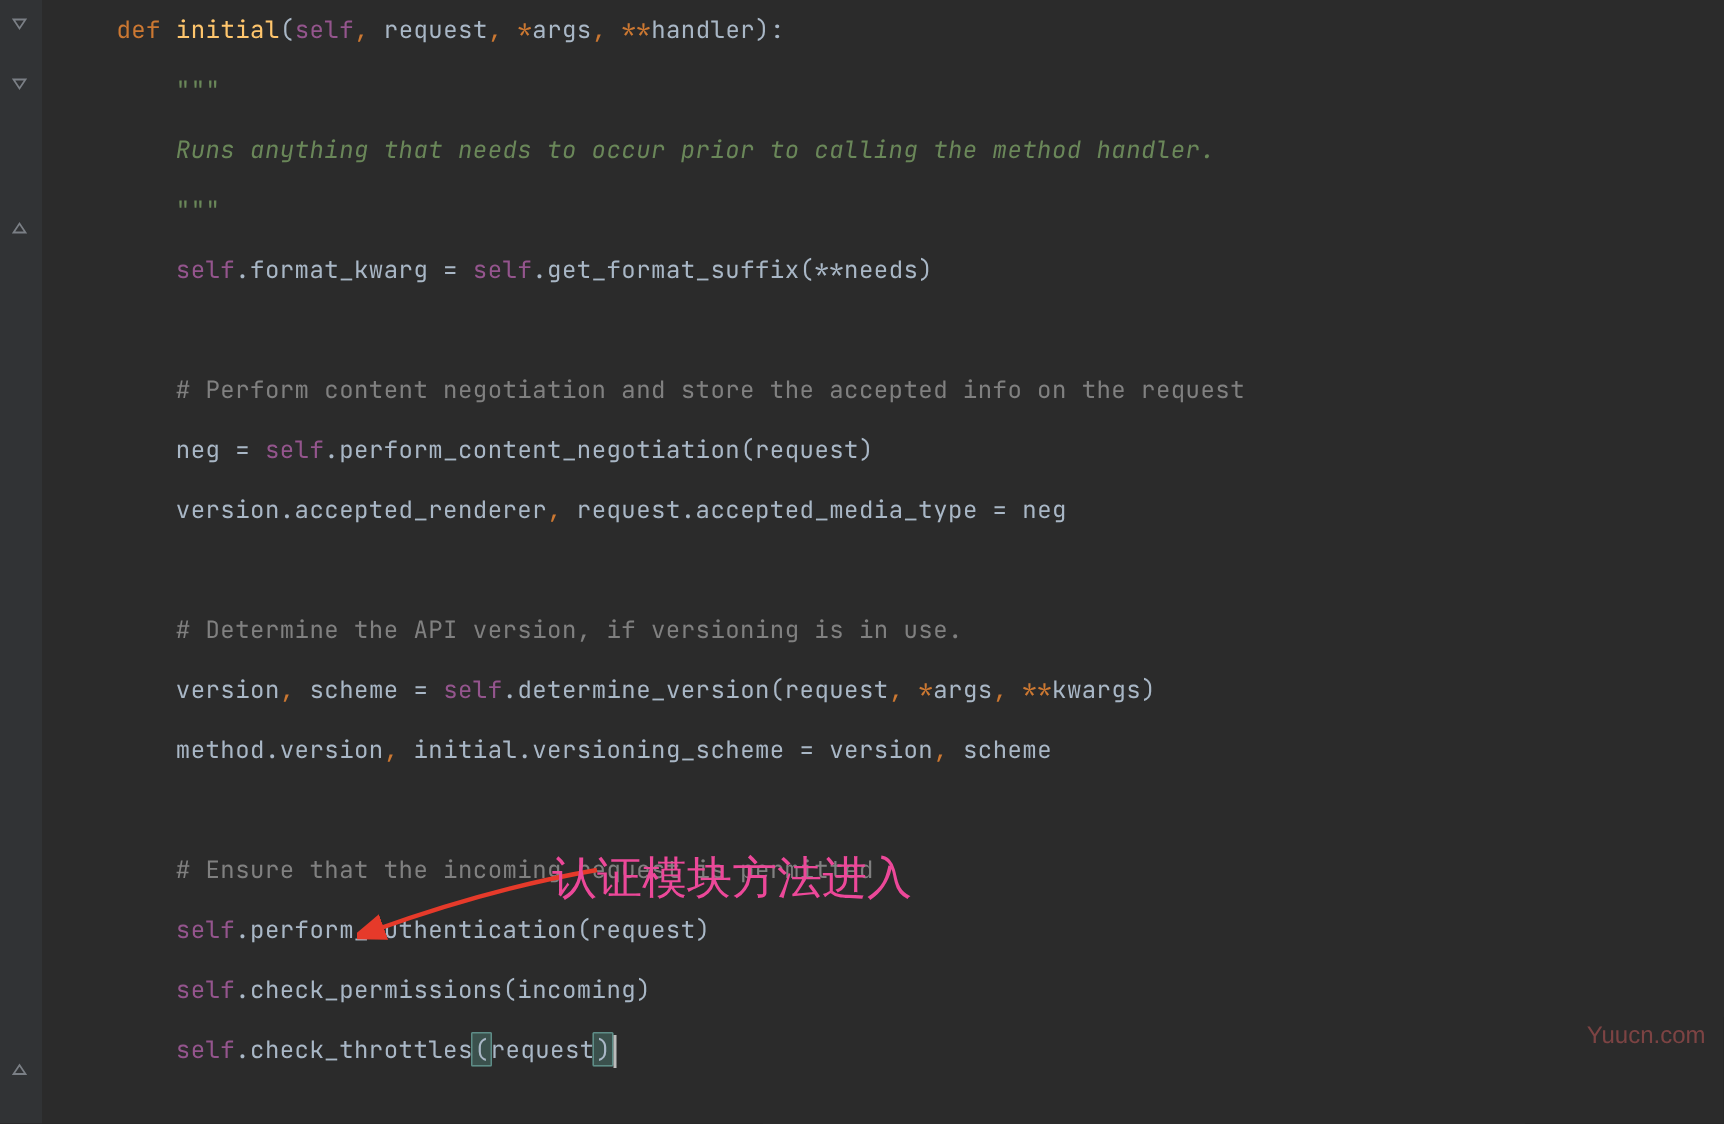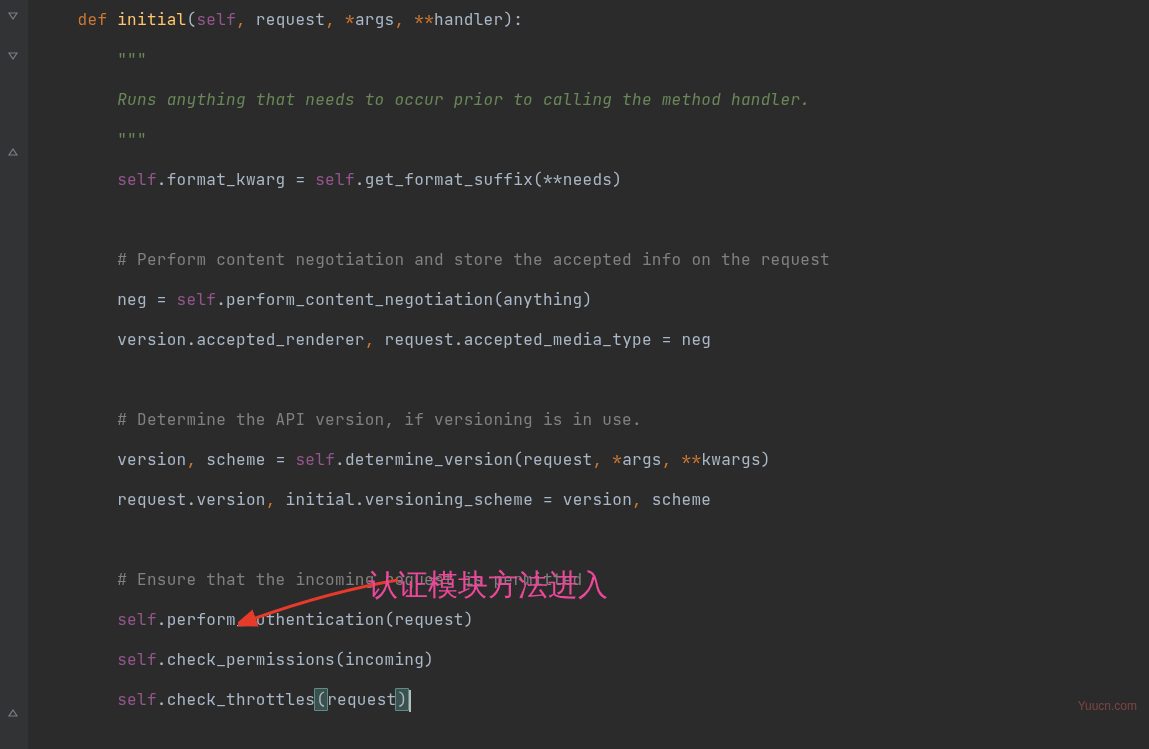--- a/index.html
+++ b/index.html
@@ -79,25 +79,25 @@
     font-weight: 500;
     pointer-events: none;
   }
   .arrow {
     position: absolute;
     pointer-events: none;
   }
   .watermark {
     position: absolute;
     right: 12px;
-    bottom: 36px;
+    bottom: 49px;
     color: #c85a5a;
     opacity: 0.52;
     font-family: Arial, sans-serif;
-    font-size: 12px;
+    font-size: 16px;
     pointer-events: none;
   }
 </style>
 </head>
 <body>
 
 <div class="editor">
 
   <div class="gutter">
 
@@ -124,26 +124,26 @@
     </div>
 
   <div class="code-area">
 <pre class="code">    <span class="kw">def </span><span class="fnname">initial</span><span class="ident">(</span><span class="self">self</span><span class="comma">, </span><span class="param">request</span><span class="comma">, *</span><span class="param">args</span><span class="comma">, **</span><span class="param">handler</span><span class="ident">):</span>
         <span class="quotes">"""</span>
         <span class="str">Runs anything that needs to occur prior to calling the method handler.</span>
         <span class="quotes">"""</span>
         <span class="self">self</span><span class="ident">.format_kwarg = </span><span class="self">self</span><span class="ident">.get_format_suffix(**needs)</span>
 
         <span class="cmt"># Perform content negotiation and store the accepted info on the request</span>
-        <span class="ident">neg = </span><span class="self">self</span><span class="ident">.perform_content_negotiation(anything)</span>
+        <span class="ident">neg = </span><span class="self">self</span><span class="ident">.perform_content_negotiation(request)</span>
         <span class="ident">version.accepted_renderer</span><span class="comma">, </span><span class="ident">request.accepted_media_type = neg</span>
 
         <span class="cmt"># Determine the API version, if versioning is in use.</span>
         <span class="ident">version</span><span class="comma">, </span><span class="ident">scheme = </span><span class="self">self</span><span class="ident">.determine_version(request</span><span class="comma">, *</span><span class="ident">args</span><span class="comma">, **</span><span class="ident">kwargs)</span>
-        <span class="ident">request.version</span><span class="comma">, </span><span class="ident">initial.versioning_scheme = version</span><span class="comma">, </span><span class="ident">scheme</span>
+        <span class="ident">method.version</span><span class="comma">, </span><span class="ident">initial.versioning_scheme = version</span><span class="comma">, </span><span class="ident">scheme</span>
 
         <span class="cmt"># Ensure that the incoming request is permitted</span>
         <span class="self">self</span><span class="ident">.perform_authentication(request)</span>
         <span class="self">self</span><span class="ident">.check_permissions(incoming)</span>
         <span class="self">self</span><span class="ident">.check_throttles</span><span class="paren-match">(</span><span class="ident">request</span><span class="paren-match">)</span><span class="caret"></span></pre>
 
     <svg class="arrow" style="left:210px; top:572px;" width="170" height="60" viewBox="0 0 170 60">
       <defs>
         <marker id="ah" markerWidth="10" markerHeight="10" refX="2" refY="3" orient="auto">
           <path d="M0,0 L0,6 L8,3 z" fill="#e63a2a"></path>

